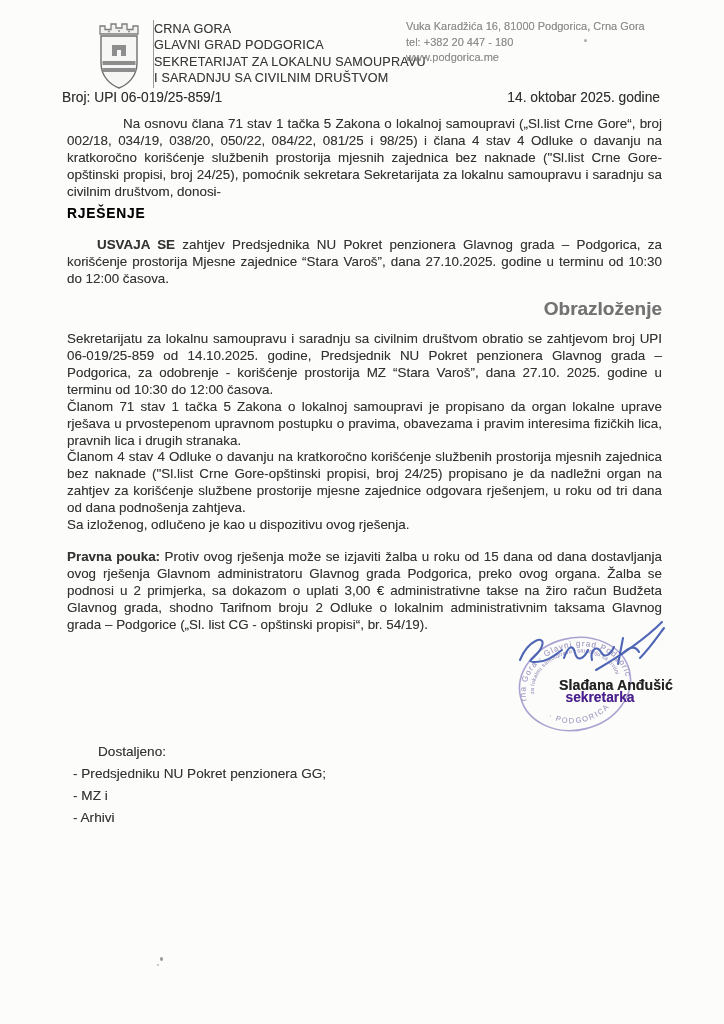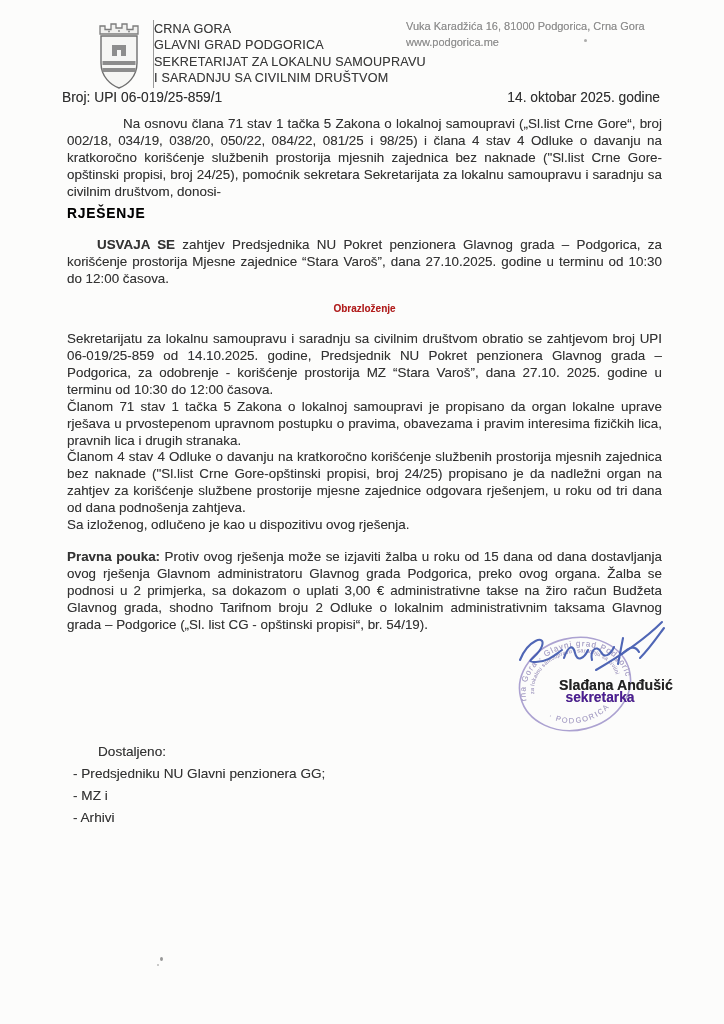--- a/index.html
+++ b/index.html
@@ -18,21 +18,21 @@
   .contact{position:absolute;left:406px;top:19px;font-size:11px;line-height:15.6px;color:#8f8f8f;}
   .contact div{white-space:nowrap;}
   .doc-number{position:absolute;left:62px;top:90px;font-size:13.8px;color:#2f2f2f;}
   .doc-date{position:absolute;right:64px;top:90px;font-size:13.8px;color:#2f2f2f;}
   
   .body-text{position:absolute;left:67px;top:116px;width:595px;font-size:13.4px;line-height:16.9px;color:#333;}
   .body-text p{margin:0;text-align:justify;}
   p.intro{text-indent:56px;}
   h1.doc-title{margin:5px 0 0 0;text-align:left;font-size:13.8px;font-weight:bold;letter-spacing:.8px;color:#000000;}
   p.decision{margin-top:15px;text-indent:30px;}
-  h2.doc-subtitle{margin:13px 0 0 0;text-align:center;font-size:10px;font-weight:bold;color:#b91c1c;}
+  h2.doc-subtitle{margin:13px 0 0 0;text-align:right;font-size:19px;font-weight:bold;color:#737373;}
   .reasoning{margin-top:13px;}
   p.legal{margin-top:15px;}
   b.lead{font-weight:bold;}
   
   .sig-block{position:absolute;left:470px;top:600px;width:230px;height:160px;}
   .stamp-svg{position:absolute;left:30px;top:18px;}
   .sign-svg{position:absolute;left:28px;top:8px;}
   .sig-name{position:absolute;left:56px;top:77px;width:180px;text-align:center;font-size:14.2px;font-weight:600;color:#222;text-shadow:0 0 .6px rgba(40,40,40,.5);}
   .sig-role{position:absolute;left:40px;top:90px;width:180px;text-align:center;font-size:13.8px;font-weight:600;color:#4c1d95;text-shadow:0 0 .6px rgba(40,40,40,.5);}
   
@@ -64,20 +64,21 @@
 
   <div class="org">
     <div>CRNA GORA</div>
     <div>GLAVNI GRAD PODGORICA</div>
     <div>SEKRETARIJAT ZA LOKALNU SAMOUPRAVU</div>
     <div>I SARADNJU SA CIVILNIM DRUŠTVOM</div>
   </div>
 
   <div class="contact">
     <div>Vuka Karadžića 16, 81000 Podgorica, Crna Gora</div>
+    <div>tel: +382 20 447 - 180</div>
     <div>www.podgorica.me</div>
   </div>
 
   <div class="doc-number">Broj: UPI 06-019/25-859/1</div>
   <div class="doc-date">14. oktobar 2025. godine</div>
 
   <main class="body-text">
     <p class="intro">Na osnovu člana 71 stav 1 tačka 5 Zakona o lokalnoj samoupravi („Sl.list Crne Gore“, broj  002/18, 034/19, 038/20, 050/22, 084/22, 081/25 i 98/25) i člana 4 stav 4  Odluke o davanju na kratkoročno korišćenje službenih prostorija mjesnih zajednica bez naknade ("Sl.list Crne Gore-opštinski propisi, broj 24/25), pomoćnik sekretara Sekretarijata za lokalnu samoupravu i saradnju sa civilnim društvom, donosi-</p>
 
     <h1 class="doc-title">RJEŠENJE</h1>
@@ -129,21 +130,21 @@
         <path d="M142,50 C152,40 160,28 166,20"></path>
       </g>
     </svg>
 
     <div class="sig-name">Slađana Anđušić</div>
     <div class="sig-role">sekretarka</div>
   </div>
 
   <div class="distribution">
     <div class="dist-label">Dostaljeno:</div>
-    <div>- Predsjedniku NU Glavni penzionera GG;</div>
+    <div>- Predsjedniku NU Pokret penzionera GG;</div>
     <div>- MZ i</div>
     <div>- Arhivi</div>
   </div>
 
   <div class="speck a"></div>
   <div class="speck b"></div>
   <div class="speck c"></div>
 </div>
 
 </body></html>

